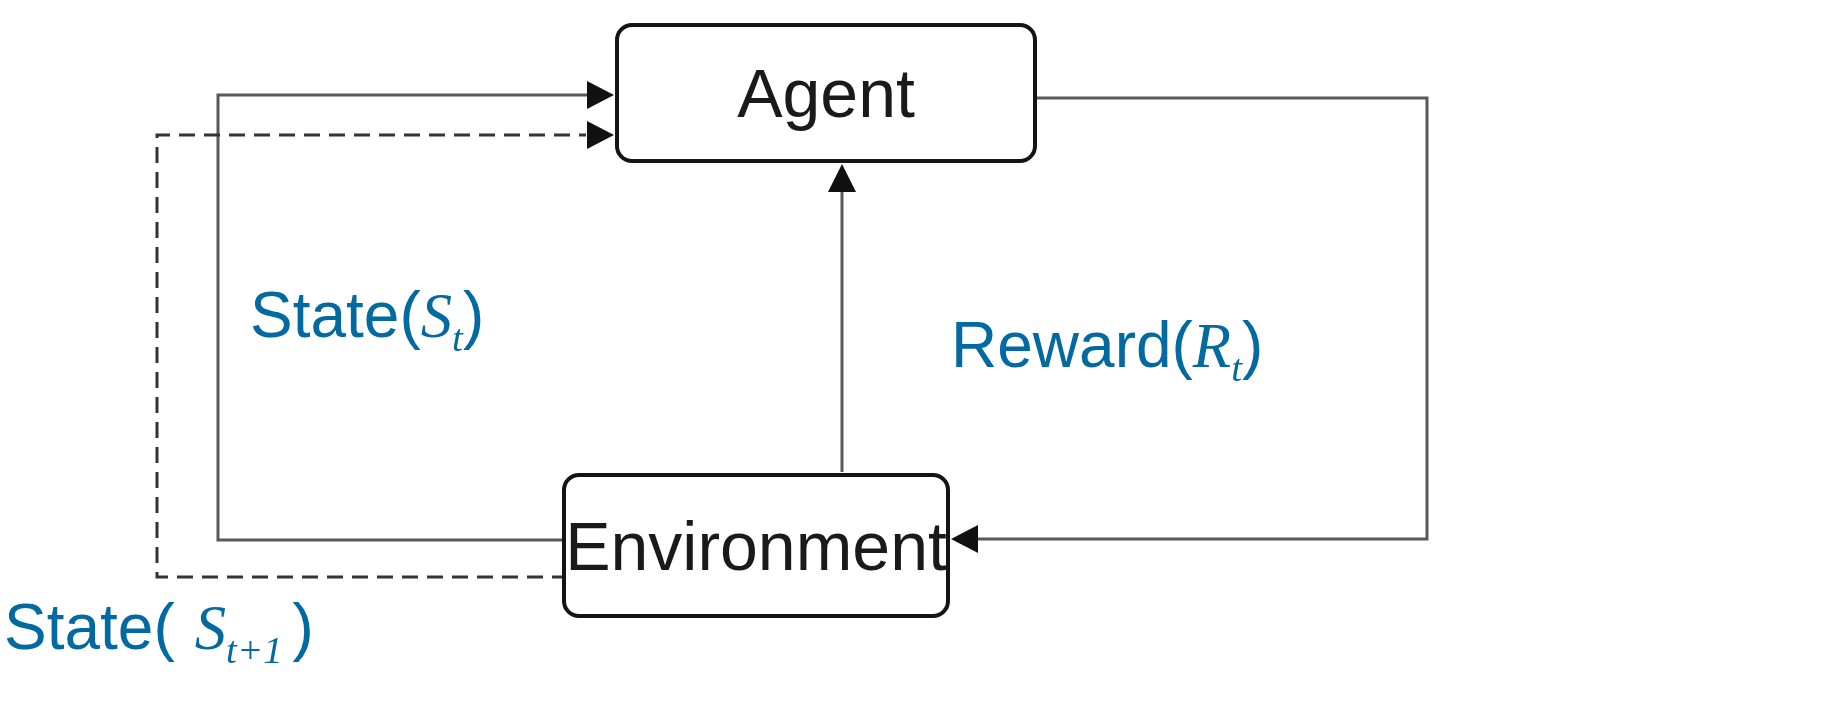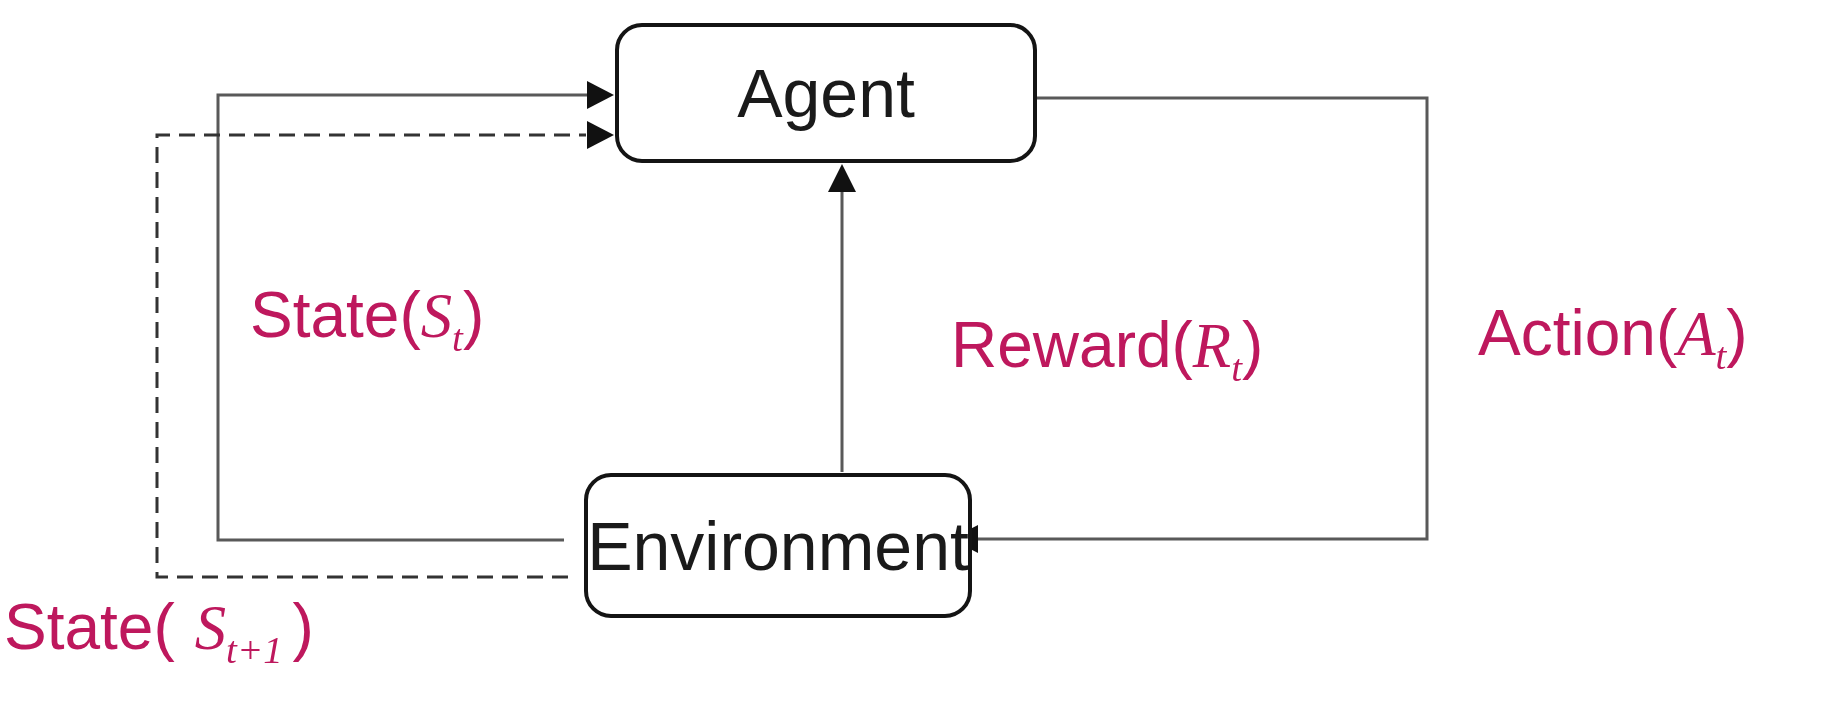--- a/index.html
+++ b/index.html
@@ -19,46 +19,46 @@
   #wires {
     position: absolute;
     left: 0; top: 0;
     width: 1839px;
     height: 720px;
   }
   .node {
     position: absolute;
     background: #ffffff;
     border: 4px solid #141414;
-    border-radius: 27px;
+    border-radius: 17px;
     display: flex;
     align-items: center;
     justify-content: center;
     box-sizing: border-box;
   }
   .node-label {
     font-size: 68px;
     line-height: 1;
     color: #1a1a1a;
     white-space: nowrap;
   }
   #agent-node {
     left: 615px; top: 23px;
     width: 422px; height: 140px;
   }
   #environment-node {
     left: 562px; top: 473px;
-    width: 388px; height: 145px; margin-left: 22px;
+    width: 388px; height: 145px;
   }
   .edge-label {
     position: absolute;
     font-size: 64px;
     line-height: 1.05;
     white-space: nowrap;
-    color: #be185d;
+    color: #0369a1;
   }
   .mathvar {
     font-family: "Liberation Serif", serif;
     font-style: italic;
     font-size: 0.98em;
   }
   .mathvar sub {
     font-family: "Liberation Serif", serif;
     font-style: italic;
     font-size: 0.62em;
@@ -100,21 +100,18 @@
   </div>
 
   <div class="edge-label" id="state-label">
     <span class="prefix">State(</span><span class="mathvar"><span>S</span><sub>t</sub></span><span class="suffix">)</span>
   </div>
 
   <div class="edge-label" id="reward-label">
     <span class="prefix">Reward(</span><span class="mathvar"><span>R</span><sub>t</sub></span><span class="suffix">)</span>
   </div>
 
-  <div class="edge-label" id="action-label">
-    <span class="prefix">Action(</span><span class="mathvar"><span>A</span><sub>t</sub></span><span class="suffix">)</span>
-  </div>
 
   <div class="edge-label" id="next-state-label">
     <span class="prefix">State(</span><span class="mathvar"><span>S</span><sub>t+1</sub></span><span class="suffix">)</span>
   </div>
 
 </div>
 
 </body></html>

